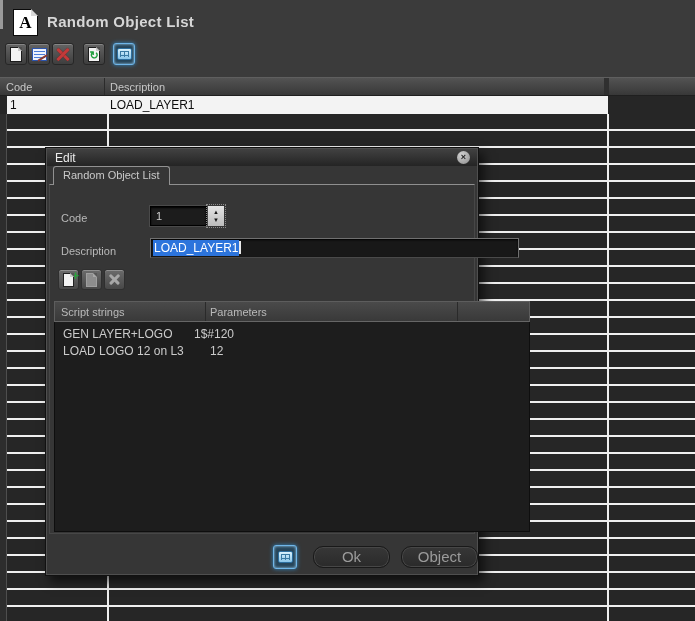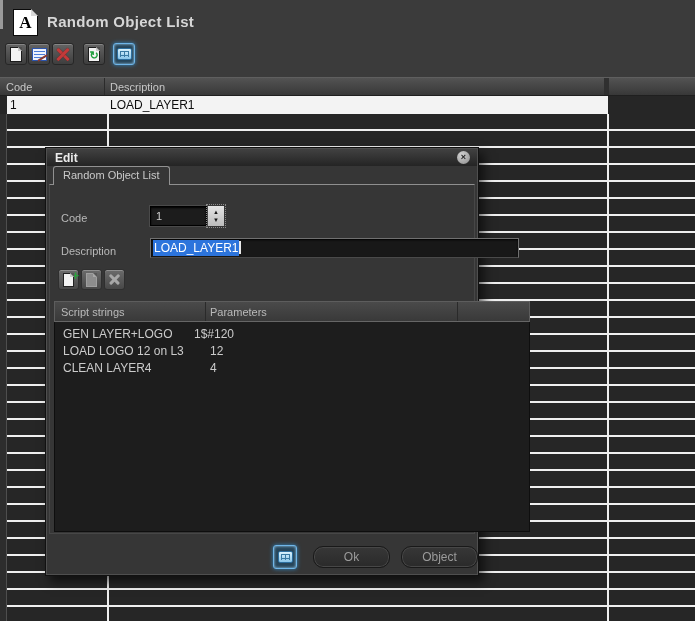--- a/index.html
+++ b/index.html
@@ -108,21 +108,21 @@
     position:absolute; left:45px; top:147px; width:434px; height:429px;
     background:#363636; border:1px solid #111;
     box-shadow:inset 0 0 0 1px #4f4f4f, 5px 6px 10px rgba(0,0,0,.58);
     z-index:10;
   }
   .dlg-titlebar {
     position:absolute; left:1px; right:1px; top:1px; height:17px;
     background:linear-gradient(#414141,#242424);
     display:flex; align-items:center; padding-left:8px;
   }
-  .dlg-title { font-size:12px; font-weight:bold; color:#ececec; }
+  .dlg-title { font-size:12px; font-weight:normal; color:#ececec; }
   .dlg-close {
     position:absolute; right:7px; top:2px; width:13px; height:13px; border-radius:50%;
     background:radial-gradient(circle at 35% 30%, #d2d2d2, #8b8b8b);
     color:#1b1b1b; font-size:9px; font-weight:bold;
     display:flex; align-items:center; justify-content:center; line-height:13px;
   }
   .dlg-tab {
     position:absolute; left:7px; top:18px; height:19px; padding:0 9px;
     background:#363636; border:1px solid #919191; border-bottom:none;
     border-radius:3px 3px 0 0; font-size:11px; color:#cacaca; line-height:17px; z-index:3;
@@ -193,21 +193,21 @@
   .kp-btn {
     position:absolute; left:227px; top:397px; width:24px; height:24px; border-radius:3px; z-index:4;
     background:#26455a; border:1px solid #70b6e8;
     box-shadow:0 0 4px #2f86c2, inset 0 0 3px #9fd4f4;
     display:flex; align-items:center; justify-content:center; padding:0;
   }
   .dlg-btn {
     position:absolute; top:398px; width:77px; height:22px; border-radius:10px; z-index:4;
     background:linear-gradient(#373737,#2a2a2a); border:1px solid #191919;
     box-shadow:inset 0 0 0 1px #474747;
-    color:#9b9b9b; font-size:12px; text-align:center; line-height:20px;
+    color:#9b9b9b; font-size:15px; text-align:center; line-height:20px;
   }
 </style>
 </head>
 <body>
 
 <div id="window">
 
   <div class="edge-strip"></div>
 
   <div class="app-icon">
@@ -299,24 +299,20 @@
       </div>
       <div class="st-body">
         <div class="st-row" style="top:4px">
           <span class="cell" style="left:8px">GEN LAYER+LOGO</span>
           <span class="cell" style="left:139px">1$#120</span>
         </div>
         <div class="st-row" style="top:21px">
           <span class="cell" style="left:8px">LOAD LOGO 12 on L3</span>
           <span class="cell" style="left:155px">12</span>
         </div>
-        <div class="st-row" style="top:38px">
-          <span class="cell" style="left:8px">CLEAN LAYER4</span>
-          <span class="cell" style="left:155px">4</span>
-        </div>
       </div>
     </div>
 
     <button class="kp-btn">
       <span class="icon-keypad"></span>
     </button>
     <button class="dlg-btn" style="left:267px">Ok</button>
     <button class="dlg-btn" style="left:355px">Object</button>
   </div>
 

